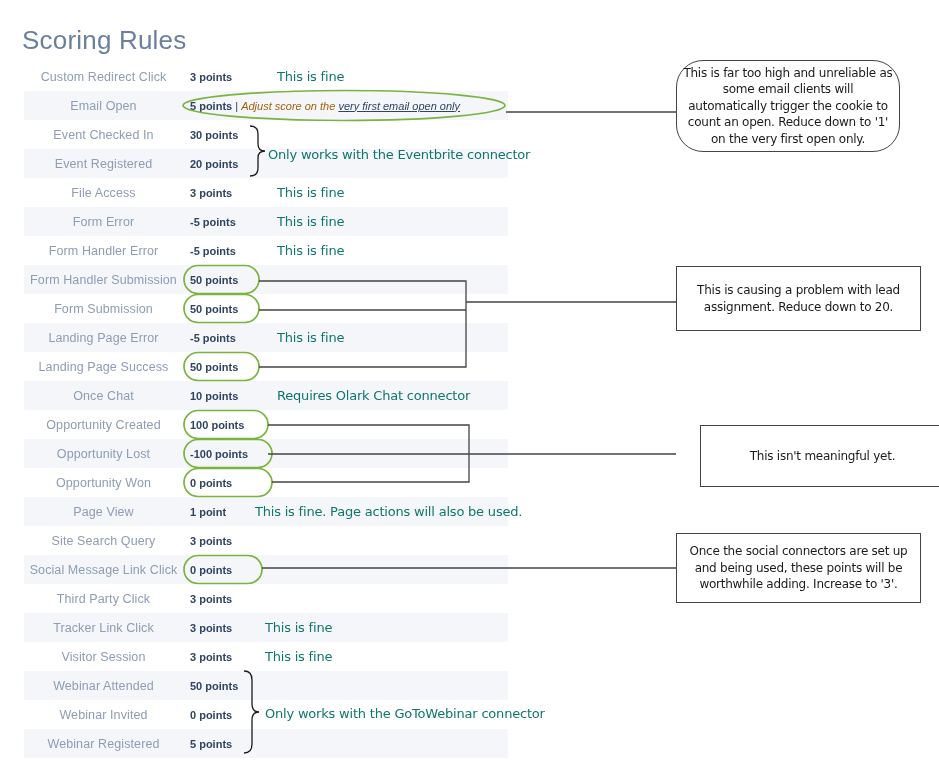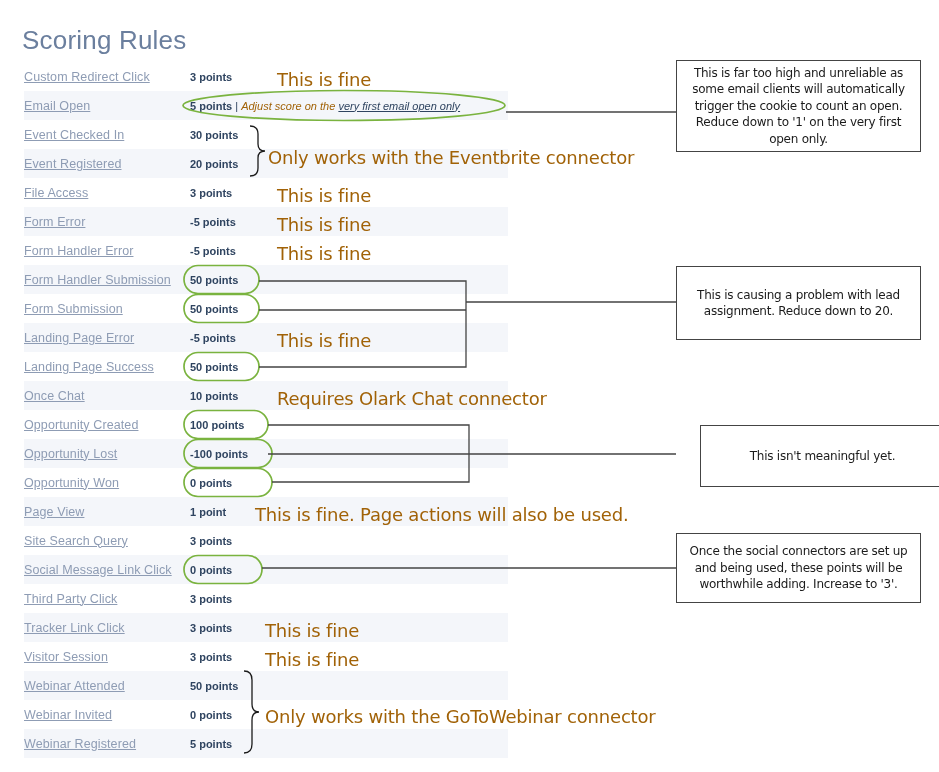--- a/index.html
+++ b/index.html
@@ -37,28 +37,27 @@
     height: 29px;
     box-sizing: border-box;
   }
   .rule-row.stripe { background: #f4f6fa; }
   .rule-row.plain  { background: #ffffff; }
 
   .rule-label {
     position: absolute;
     left: 0;
     width: 159px;
-    text-align: left;
+    text-align: center;
     top: 50%;
     transform: translateY(-50%);
     font-size: 12.5px;
     color: #8e9cb4;
     white-space: nowrap;
     letter-spacing: 0.1px;
-    text-decoration: underline;
   }
   .rule-value {
     position: absolute;
     left: 166px;
     top: 50%;
     transform: translateY(-50%);
     font-size: 11px;
     font-weight: bold;
     color: #2f4460;
     white-space: nowrap;
@@ -76,22 +75,22 @@
     font-weight: normal;
     font-style: italic;
     text-decoration: underline;
     color: #2f4460;
   }
 
   
   .comment {
     position: absolute;
     font-family: "DejaVu Sans", sans-serif;
-    font-size: 18px;
-    color: #a16207;
+    font-size: 13px;
+    color: #0f766e;
     white-space: nowrap;
     letter-spacing: -0.2px;
   }
 
   
   #overlay {
     position: absolute;
     left: 0; top: 0;
     width: 939px;
     height: 772px;
@@ -239,23 +238,23 @@
 
   <path d="M506,112 L676,112" fill="none" stroke="#444444" stroke-width="1.3"></path>
 
   <path d="M259,281 L466,281 L466,367 L259,367 M259,310 L466,310 M466,302 L676,302" fill="none" stroke="#444444" stroke-width="1.3"></path>
 
   <path d="M268,425 L469,425 L469,482 L272,482 M268,454 L469,454 M469,454 L676,454" fill="none" stroke="#444444" stroke-width="1.3"></path>
 
   <path d="M262,568 L676,568" fill="none" stroke="#444444" stroke-width="1.3"></path>
 </svg>
 
-<div class="note-box" id="note-email-open" style="left:676px; top:60px; width:245px; height:92px;">This is far too high and unreliable as some email clients will automatically trigger the cookie to count an open. Reduce down to '1' on the very first open only.</div>
-
-<div class="note-box" id="note-form-submission" style="left:676px; top:266px; width:245px; height:74px;">This is causing a problem with lead assignment. Reduce down to 20.</div>
+<div class="note-box" id="note-email-open" style="left:676px; top:60px; width:224px; height:92px;border-radius:27px;">This is far too high and unreliable as some email clients will automatically trigger the cookie to count an open. Reduce down to '1' on the very first open only.</div>
+
+<div class="note-box" id="note-form-submission" style="left:676px; top:266px; width:245px; height:65px;">This is causing a problem with lead assignment. Reduce down to 20.</div>
 
 <div class="note-box" id="note-opportunity" style="left:700px; top:425px; width:245px; height:62px;">This isn't meaningful yet.</div>
 
 <div class="note-box" id="note-social" style="left:676px; top:533px; width:245px; height:70px;">Once the social connectors are set up and being used, these points will be worthwhile adding. Increase to '3'.</div>
 
 <div class="comment" style="left:268px; top:147px;">Only works with the Eventbrite connector</div>
 <div class="comment" style="left:265px; top:706px;">Only works with the GoToWebinar connector</div>
 
 <div class="comment" style="left: 277px; top: 69px;">This is fine</div>
 <div class="comment" style="left: 277px; top: 185px;">This is fine</div>

